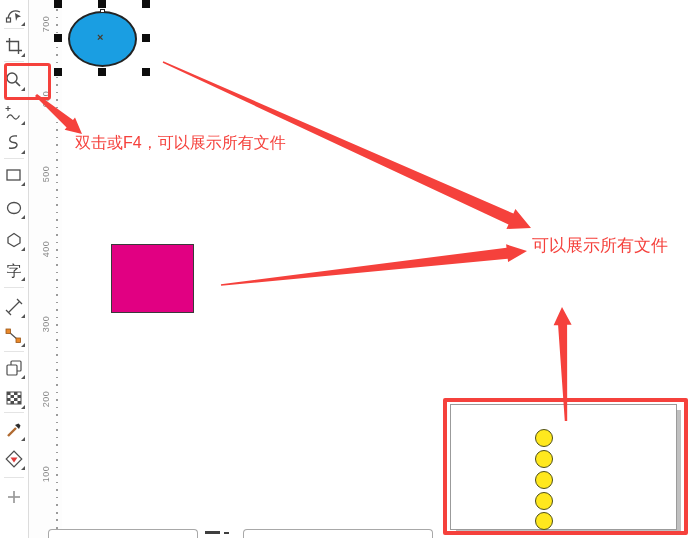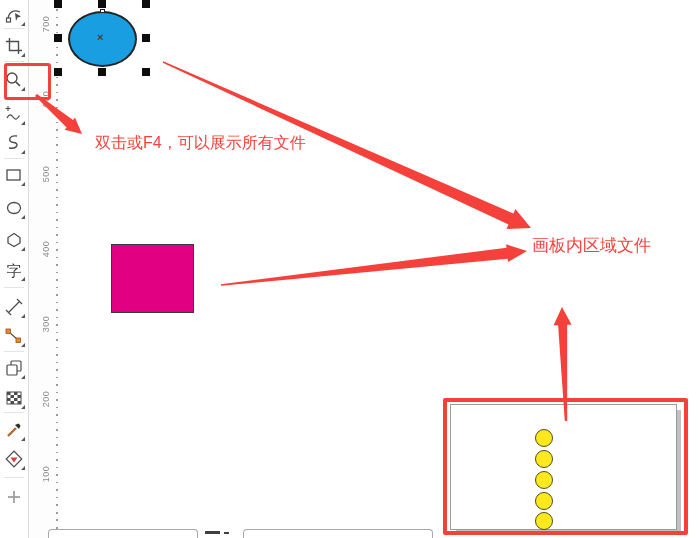--- a/index.html
+++ b/index.html
@@ -58,21 +58,21 @@
   }
   .tab-mark { position:absolute; background:#3f3f3f; z-index:2; }
   
   .hl-box { position:absolute; border:3px solid #f5413c; border-radius:3px; z-index:5; }
   .hl-box.thick { border-width:4px; border-radius:2px; }
   .arrows { position:absolute; left:0; top:0; z-index:6; pointer-events:none; }
   .note {
     position:absolute; color:#f5413c; z-index:6; white-space:nowrap;
     font-family:"Liberation Sans","DejaVu Sans",sans-serif;
   }
-  .note.small { font-size:16px;margin-left:20px; }
+  .note.small { font-size:16px; }
   .note.big   { font-size:17px; }
 </style>
 </head>
 <body>
 
 <div class="app">
 
   <div class="toolbar">
 
     <div class="tool" style="top:3px">
@@ -265,15 +265,15 @@
   <div class="hl-box thick" style="left:443px;top:398px;width:245px;height:137px"></div>
 
   <svg class="arrows" width="700" height="538" viewBox="0 0 700 538">
     <polygon fill="#f5413c" points="37,93.9 73,119.9 75,117.6 82,134 64.6,129.8 66.6,127.5 35,96.1"></polygon>
     <polygon fill="#f5413c" points="163.3,61.3 513.4,213.5 515.4,208.9 531,228 506.4,229 508.5,224.4 162.7,62.7"></polygon>
     <polygon fill="#f5413c" points="220.9,284.2 506.5,247.7 506.1,244.3 527,251 508.1,262.1 507.7,258.7 221.1,285.8"></polygon>
     <polygon fill="#f5413c" points="564.8,421 558.1,325.2 553.6,325.3 562,307 571.6,324.7 567.1,324.8 567.2,421"></polygon>
   </svg>
 
   <div class="note small" style="left:75px;top:133px">双击或F4，可以展示所有文件</div>
-  <div class="note big" style="left:532px;top:234px">画板内区域文件</div>
+  <div class="note big" style="left:532px;top:234px">可以展示所有文件</div>
 
 </div>
 
 </body></html>

